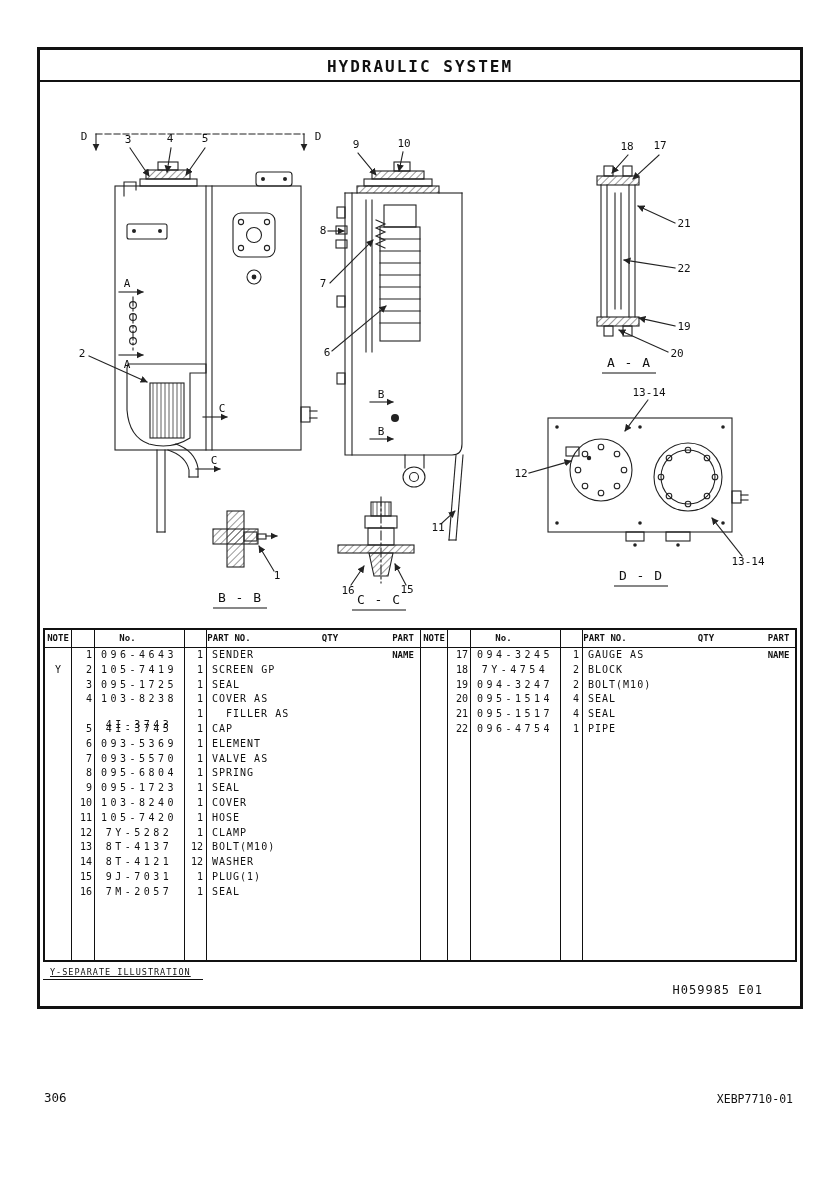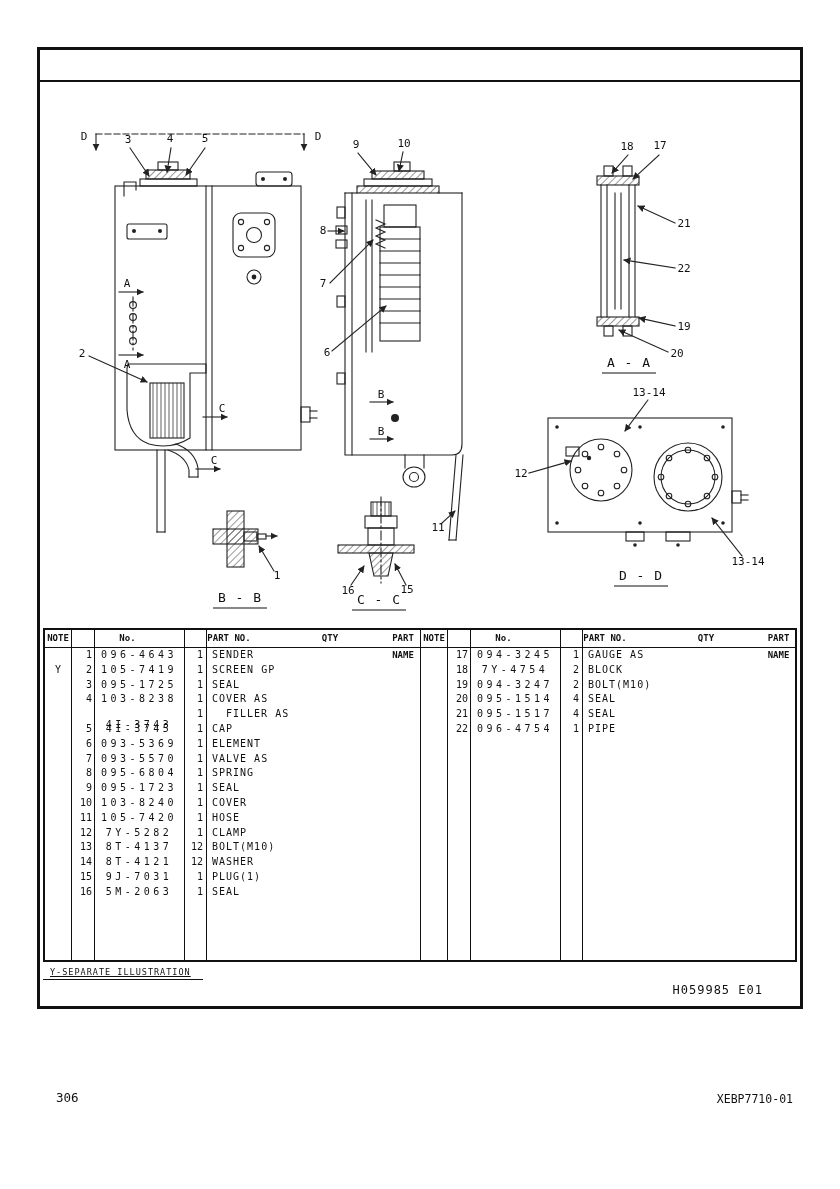--- a/index.html
+++ b/index.html
@@ -33,28 +33,29 @@
   .c-qty{text-align:right;padding-right:3px;}
   .c-name{text-align:left;padding-left:6px;letter-spacing:1px;}
   .prow.indent .c-part{margin-top:11px;}
   .prow.indent .c-name{padding-left:20px;}
   .footnote{position:absolute;top:917px;left:10px;font-size:8.5px;letter-spacing:1px;text-decoration:underline;}
   .footnote-rule{position:absolute;top:929px;left:3px;width:160px;border-top:1px solid #111;}
   .docnum{position:absolute;top:933px;right:37px;font-size:12px;letter-spacing:1px;}
   .caption{position:absolute;top:1007px;left:0;right:0;text-align:center;}
   .cap1{font-size:13px;font-weight:bold;letter-spacing:0.5px;}
   .cap2{font-size:10.5px;font-weight:bold;margin-top:1px;letter-spacing:0.5px;}
-  .pageno{position:absolute;left:44px;top:1090px;font-size:12.5px;margin-left:12px;}
+  .pageno{position:absolute;left:44px;top:1090px;font-size:12.5px;}
   .doccode{position:absolute;right:47px;top:1092px;font-size:11.5px;}
 </style>
 </head>
 <body>
 
 <div class="page">
   <div class="frame">
+    <div class="title">HYDRAULIC SYSTEM</div>
     <div class="title-rule"></div>
 
     <svg id="diagram" viewBox="40 80 760 548" width="760" height="548">
       <defs>
         <marker id="arr" viewBox="0 0 10 10" refX="9" refY="5" markerWidth="6.5" markerHeight="6.5" orient="auto-start-reverse">
           <path d="M0,0 L10,5 L0,10 Z" fill="#222"></path>
         </marker>
         <pattern id="hatch" width="5" height="5" patternTransform="rotate(45)" patternUnits="userSpaceOnUse">
           <line x1="0" y1="0" x2="0" y2="5" stroke="#333" stroke-width="1"></line>
         </pattern>
@@ -405,21 +406,21 @@
             <div class="prow">
               <span class="c-note"></span>
               <span class="c-no">15</span>
               <span class="c-part">9J-7031</span>
               <span class="c-qty">1</span>
               <span class="c-name">PLUG(1)</span>
             </div>
             <div class="prow">
               <span class="c-note"></span>
               <span class="c-no">16</span>
-              <span class="c-part">5M-2063</span>
+              <span class="c-part">7M-2057</span>
               <span class="c-qty">1</span>
               <span class="c-name">SEAL</span>
             </div>
           </div>
       </div>
       <div class="phalf right">
         <div class="sep s1"></div>
         <div class="sep s2"></div>
         <div class="sep s3"></div>
         <div class="sep s4"></div>

